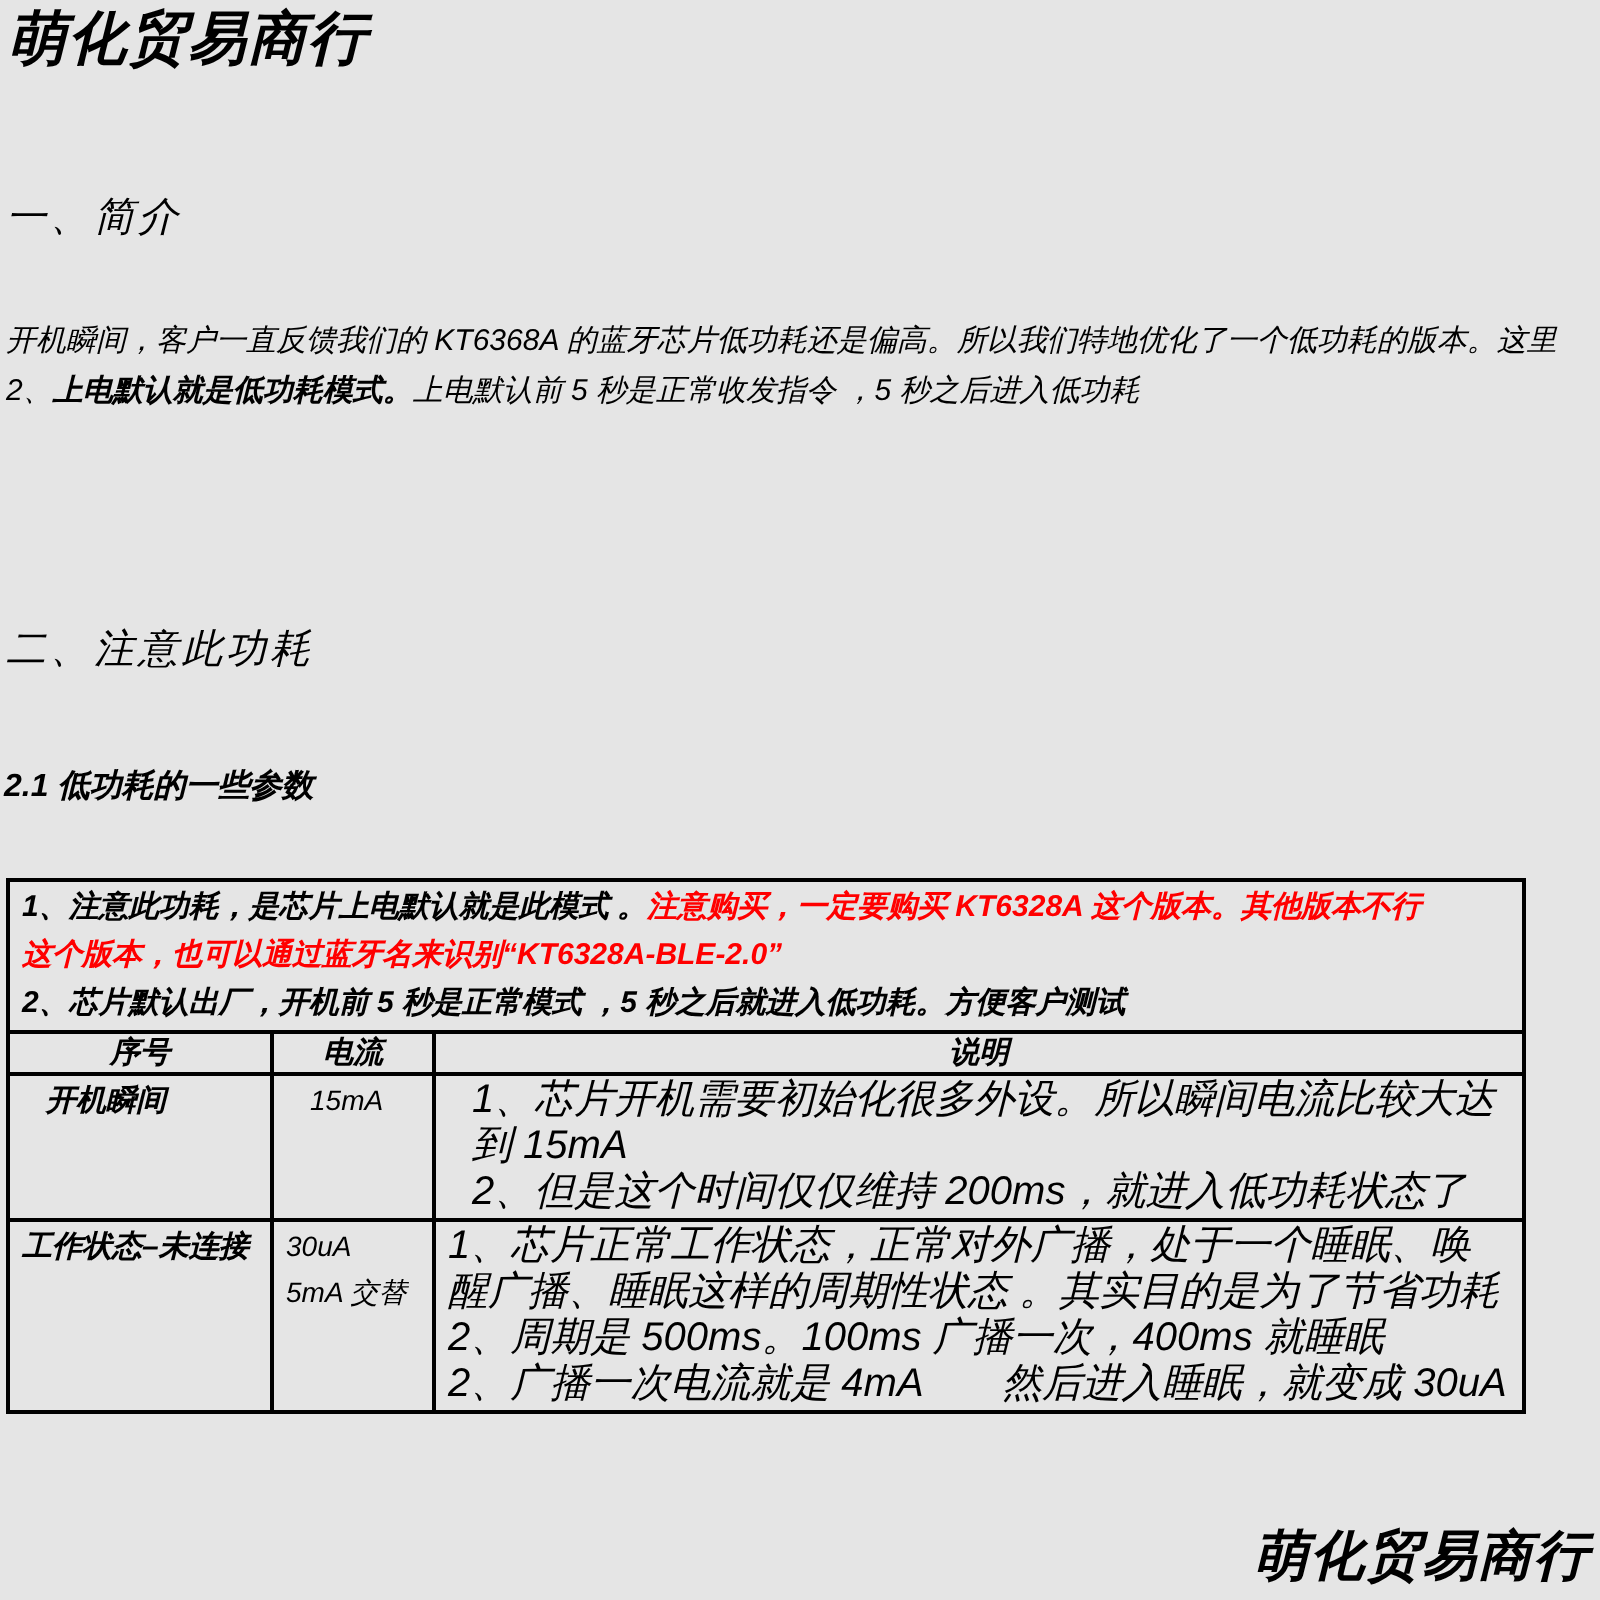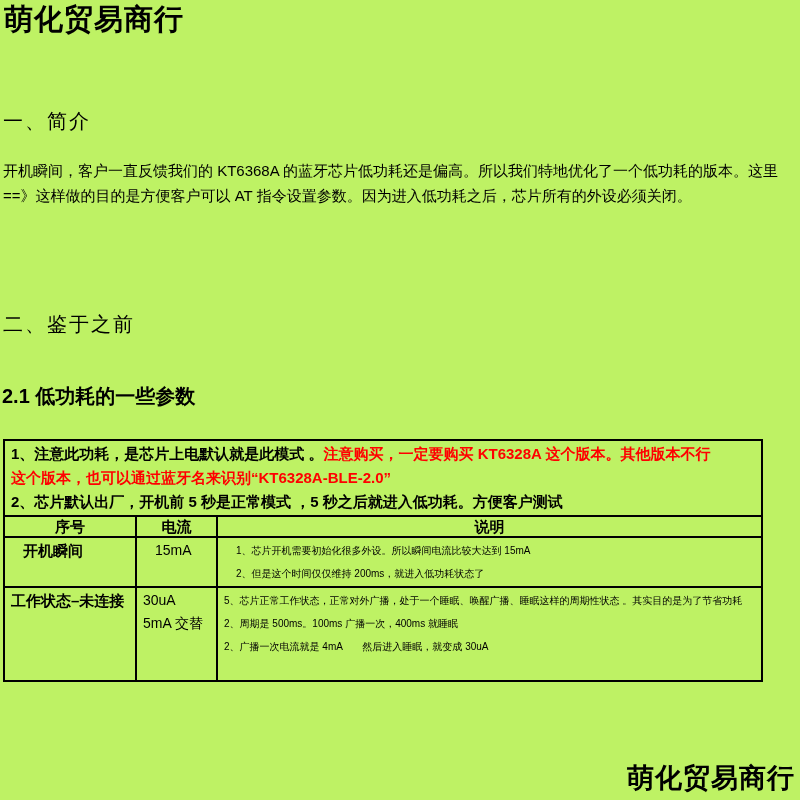--- a/index.html
+++ b/index.html
@@ -1,31 +1,31 @@
 <!DOCTYPE html>
 <html><head>
 <meta charset="utf-8">
 <style>
   html,body{margin:0;padding:0;background:#ffffff;}
   .page{
-    position:relative;width:800px;height:800px;background:#bef264;color:#000000;
-    font-family:"Liberation Sans","DejaVu Sans",sans-serif;overflow:hidden;
+    position:relative;width:800px;height:800px;background:#e5e5e5;color:#000000;
+    font-family:"Liberation Sans","DejaVu Sans",sans-serif;overflow:hidden;font-style:italic;
   }
   .page-title{
     position:absolute;top:0px;left:4px;margin:0;
     font-size:29px;font-weight:bold;letter-spacing:1px;
   }
   .sec-heading{
     position:absolute;left:3px;margin:0;font-size:20px;font-weight:normal;
     font-family:"Liberation Serif","DejaVu Serif",serif;letter-spacing:2px;
   }
-  .sec-intro{top:108px;}
+  .sec-intro{top:95px;}
   .sec-details{top:311px;}
   .sub-heading{
-    position:absolute;top:383px;left:2px;margin:0;font-size:20px;font-weight:bold;
+    position:absolute;top:383px;left:2px;margin:0;font-size:16px;font-weight:bold;
   }
   .intro{
     position:absolute;top:159px;left:3px;width:795px;
     font-size:15px;line-height:24.5px;
   }
   .intro .line{white-space:nowrap;}
   .red{color:#ff0000;}
   .bold{font-weight:bold;}
   table.params{
     position:absolute;top:439px;left:3px;width:760px;
@@ -41,41 +41,41 @@
     text-align:center;font-weight:bold;height:19px;line-height:19px;padding:0;
     font-size:15px;
   }
   tr.notes-row td{height:66px;}
   tr.notes-row .line{white-space:nowrap;line-height:24px;}
   tr.row-0 td{height:43px;padding-left:18px;}
   tr.row-1 td{height:90px;}
   tr.row-2 td{height:21px;}
   td.name-cell{font-weight:bold;font-size:15px;padding-left:7px;}
   td.cur-cell{font-size:14px;padding-left:7px;line-height:24px;}
-  td.desc-cell{font-size:10px;padding-left:7px;}
+  td.desc-cell{font-size:20px;padding-left:7px;}
   .footer-brand{
     position:absolute;top:760px;right:5px;margin:0;
     font-size:27px;font-weight:bold;letter-spacing:1px;
   }
 </style>
 </head>
 <body>
 
 <div class="page">
 
   <h1 class="page-title">萌化贸易商行</h1>
 
   <h2 class="sec-heading sec-intro">一、简介</h2>
 
   <div class="intro">
     <div class="line">开机瞬间，客户一直反馈我们的 KT6368A 的蓝牙芯片低功耗还是偏高。所以我们特地优化了一个低功耗的版本。这里</div>
-    <div class="line">==》这样做的目的是方便客户可以 AT 指令设置参数。因为进入低功耗之后，芯片所有的外设必须关闭。</div>
+    <div class="line"><span>2、</span><span class="bold">上电默认就是低功耗模式。</span><span>上电默认前 5 秒是正常收发指令 ，5 秒之后进入低功耗</span></div>
   </div>
 
-  <h2 class="sec-heading sec-details">二、鉴于之前</h2>
+  <h2 class="sec-heading sec-details">二、注意此功耗</h2>
 
   <h3 class="sub-heading">2.1 低功耗的一些参数</h3>
 
   <table class="params">
     <colgroup>
       <col style="width:132px">
       <col style="width:81px">
       <col>
     </colgroup>
     <tbody>
@@ -101,21 +101,21 @@
           <div>2、但是这个时间仅仅维持 200ms，就进入低功耗状态了</div>
         </td>
       </tr>
       <tr class="row-1">
         <td class="name-cell">工作状态–未连接</td>
         <td class="cur-cell">
           <div>30uA</div>
           <div>5mA 交替</div>
         </td>
         <td class="desc-cell">
-          <div>5、芯片正常工作状态，正常对外广播，处于一个睡眠、唤醒广播、睡眠这样的周期性状态 。其实目的是为了节省功耗</div>
+          <div>1、芯片正常工作状态，正常对外广播，处于一个睡眠、唤醒广播、睡眠这样的周期性状态 。其实目的是为了节省功耗</div>
           <div>2、周期是 500ms。100ms 广播一次，400ms 就睡眠</div>
           <div>2、广播一次电流就是 4mA　　然后进入睡眠，就变成 30uA</div>
         </td>
       </tr>
     </tbody>
   </table>
 
   <div class="footer-brand">萌化贸易商行</div>
 
 </div>

